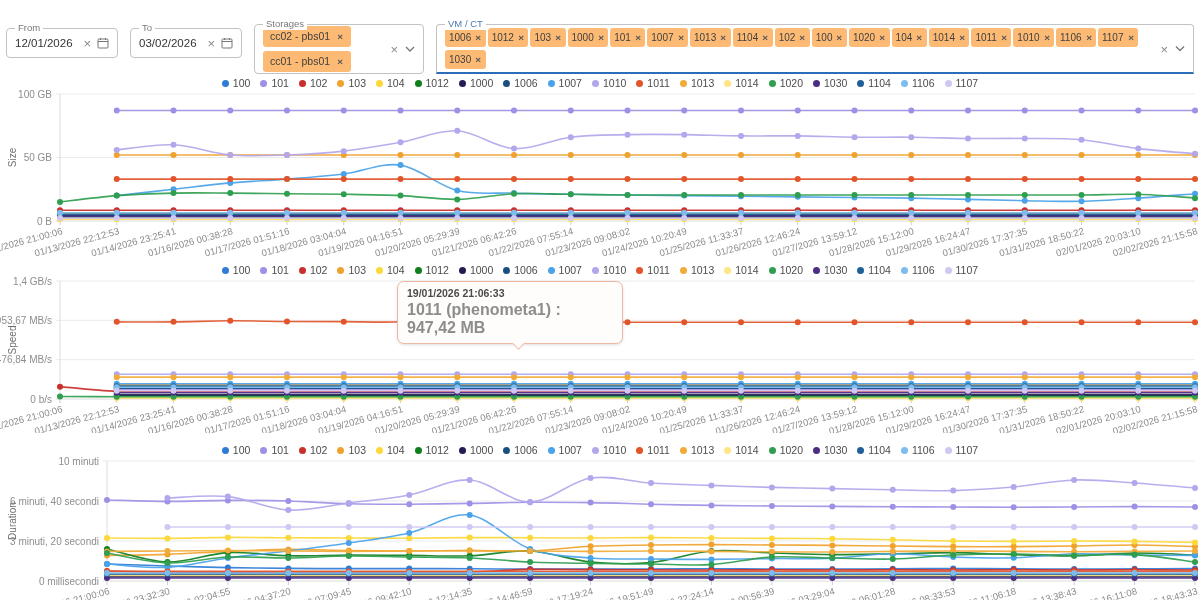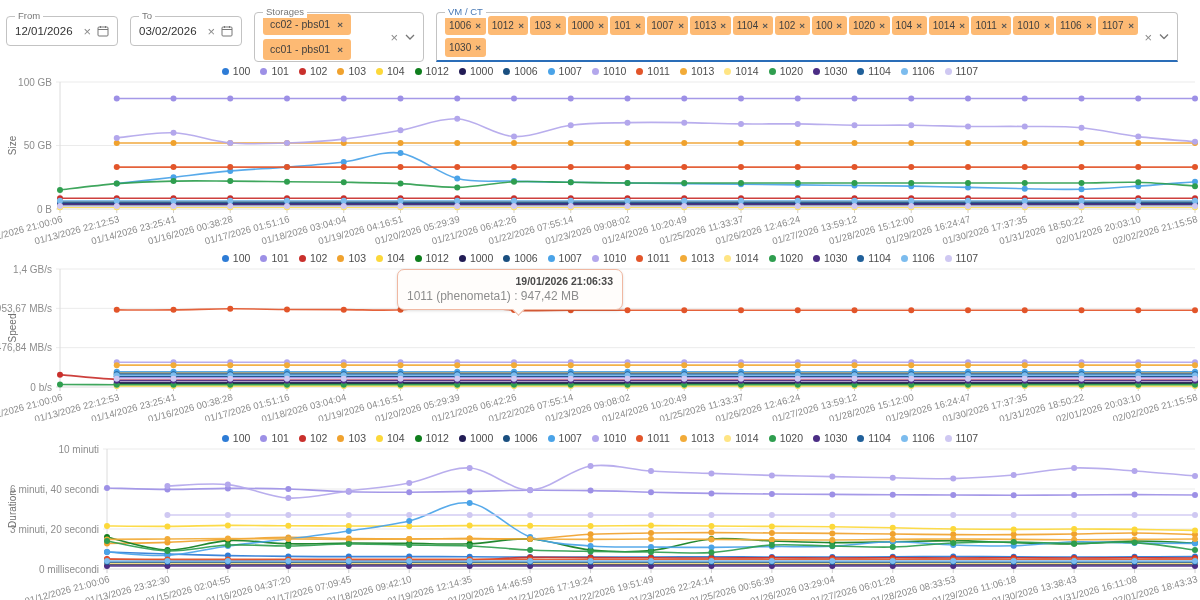--- a/index.html
+++ b/index.html
@@ -1,19 +1,19 @@
 <!DOCTYPE html>
 <html><head>
 <meta charset="utf-8">
 <style>
   html,body{margin:0;padding:0;}
   body{width:1200px;height:600px;overflow:hidden;background:#fff;
        font-family:"Liberation Sans",sans-serif;color:#333;}
   
-  .header{display:flex;align-items:stretch;padding:12px 22px 0 6px;gap:12px;height:50px;box-sizing:content-box;}
+  .header{display:flex;align-items:stretch;padding:12px 6px 0 6px;gap:12px;height:50px;box-sizing:content-box;margin-top:12px;}
   .field{position:relative;border:1px solid #c3c3c3;border-radius:4px;background:#fff;
          display:flex;align-items:center;padding:0 8px;box-sizing:border-box;}
   .flabel{position:absolute;top:-7px;left:8px;background:#fff;padding:0 3px;
           font-size:9.5px;color:#777;line-height:1.3;white-space:nowrap;}
   .date-field{width:112px;height:30px;align-self:flex-start;margin-top:4px;}
   .date-field input{border:0;outline:0;width:62px;font-size:11.5px;color:#333;
                     font-family:inherit;padding:0;background:transparent;}
   .icon-x{color:#8a8a8a;font-size:13px;line-height:1;cursor:pointer;user-select:none;}
   .date-field .icon-x{margin-left:auto;}
   .cal-icon{margin-left:6px;display:inline-flex;}
@@ -38,22 +38,22 @@
   .c1 .legend{margin-top:2px;}
   .c2 .legend{margin-top:6px;}
   .c3 .legend{margin-top:10px;}
   .plot-wrap{position:relative;}
   svg{display:block;}
   svg text{font-family:"Liberation Sans",sans-serif;}
   
   .tooltip{position:absolute;left:397px;top:4px;width:206px;background:#fffdfb;
            border:1px solid #f0b8a2;border-radius:7px;box-shadow:0 1px 3px rgba(0,0,0,.13);
            padding:5px 9px 6px 9px;z-index:5;}
-  .tooltip-title{font-size:10.5px;font-weight:bold;color:#4a4a4a;text-align:right;}
-  .tooltip-body{font-size:12px;color:#8d8d8d;margin-top:2px;}
+  .tooltip-title{font-size:10.5px;font-weight:bold;color:#4a4a4a;}
+  .tooltip-body{font-size:16px;color:#8d8d8d;margin-top:2px;font-weight:bold;}
   .tooltip::after{content:"";position:absolute;left:52%;bottom:-5px;width:8px;height:8px;
            background:#fffdfb;border-right:1px solid #f0b8a2;border-bottom:1px solid #f0b8a2;
            transform:rotate(45deg);}
 </style>
 </head>
 <body>
 
 <div class="header">
 
   <div class="field date-field">

